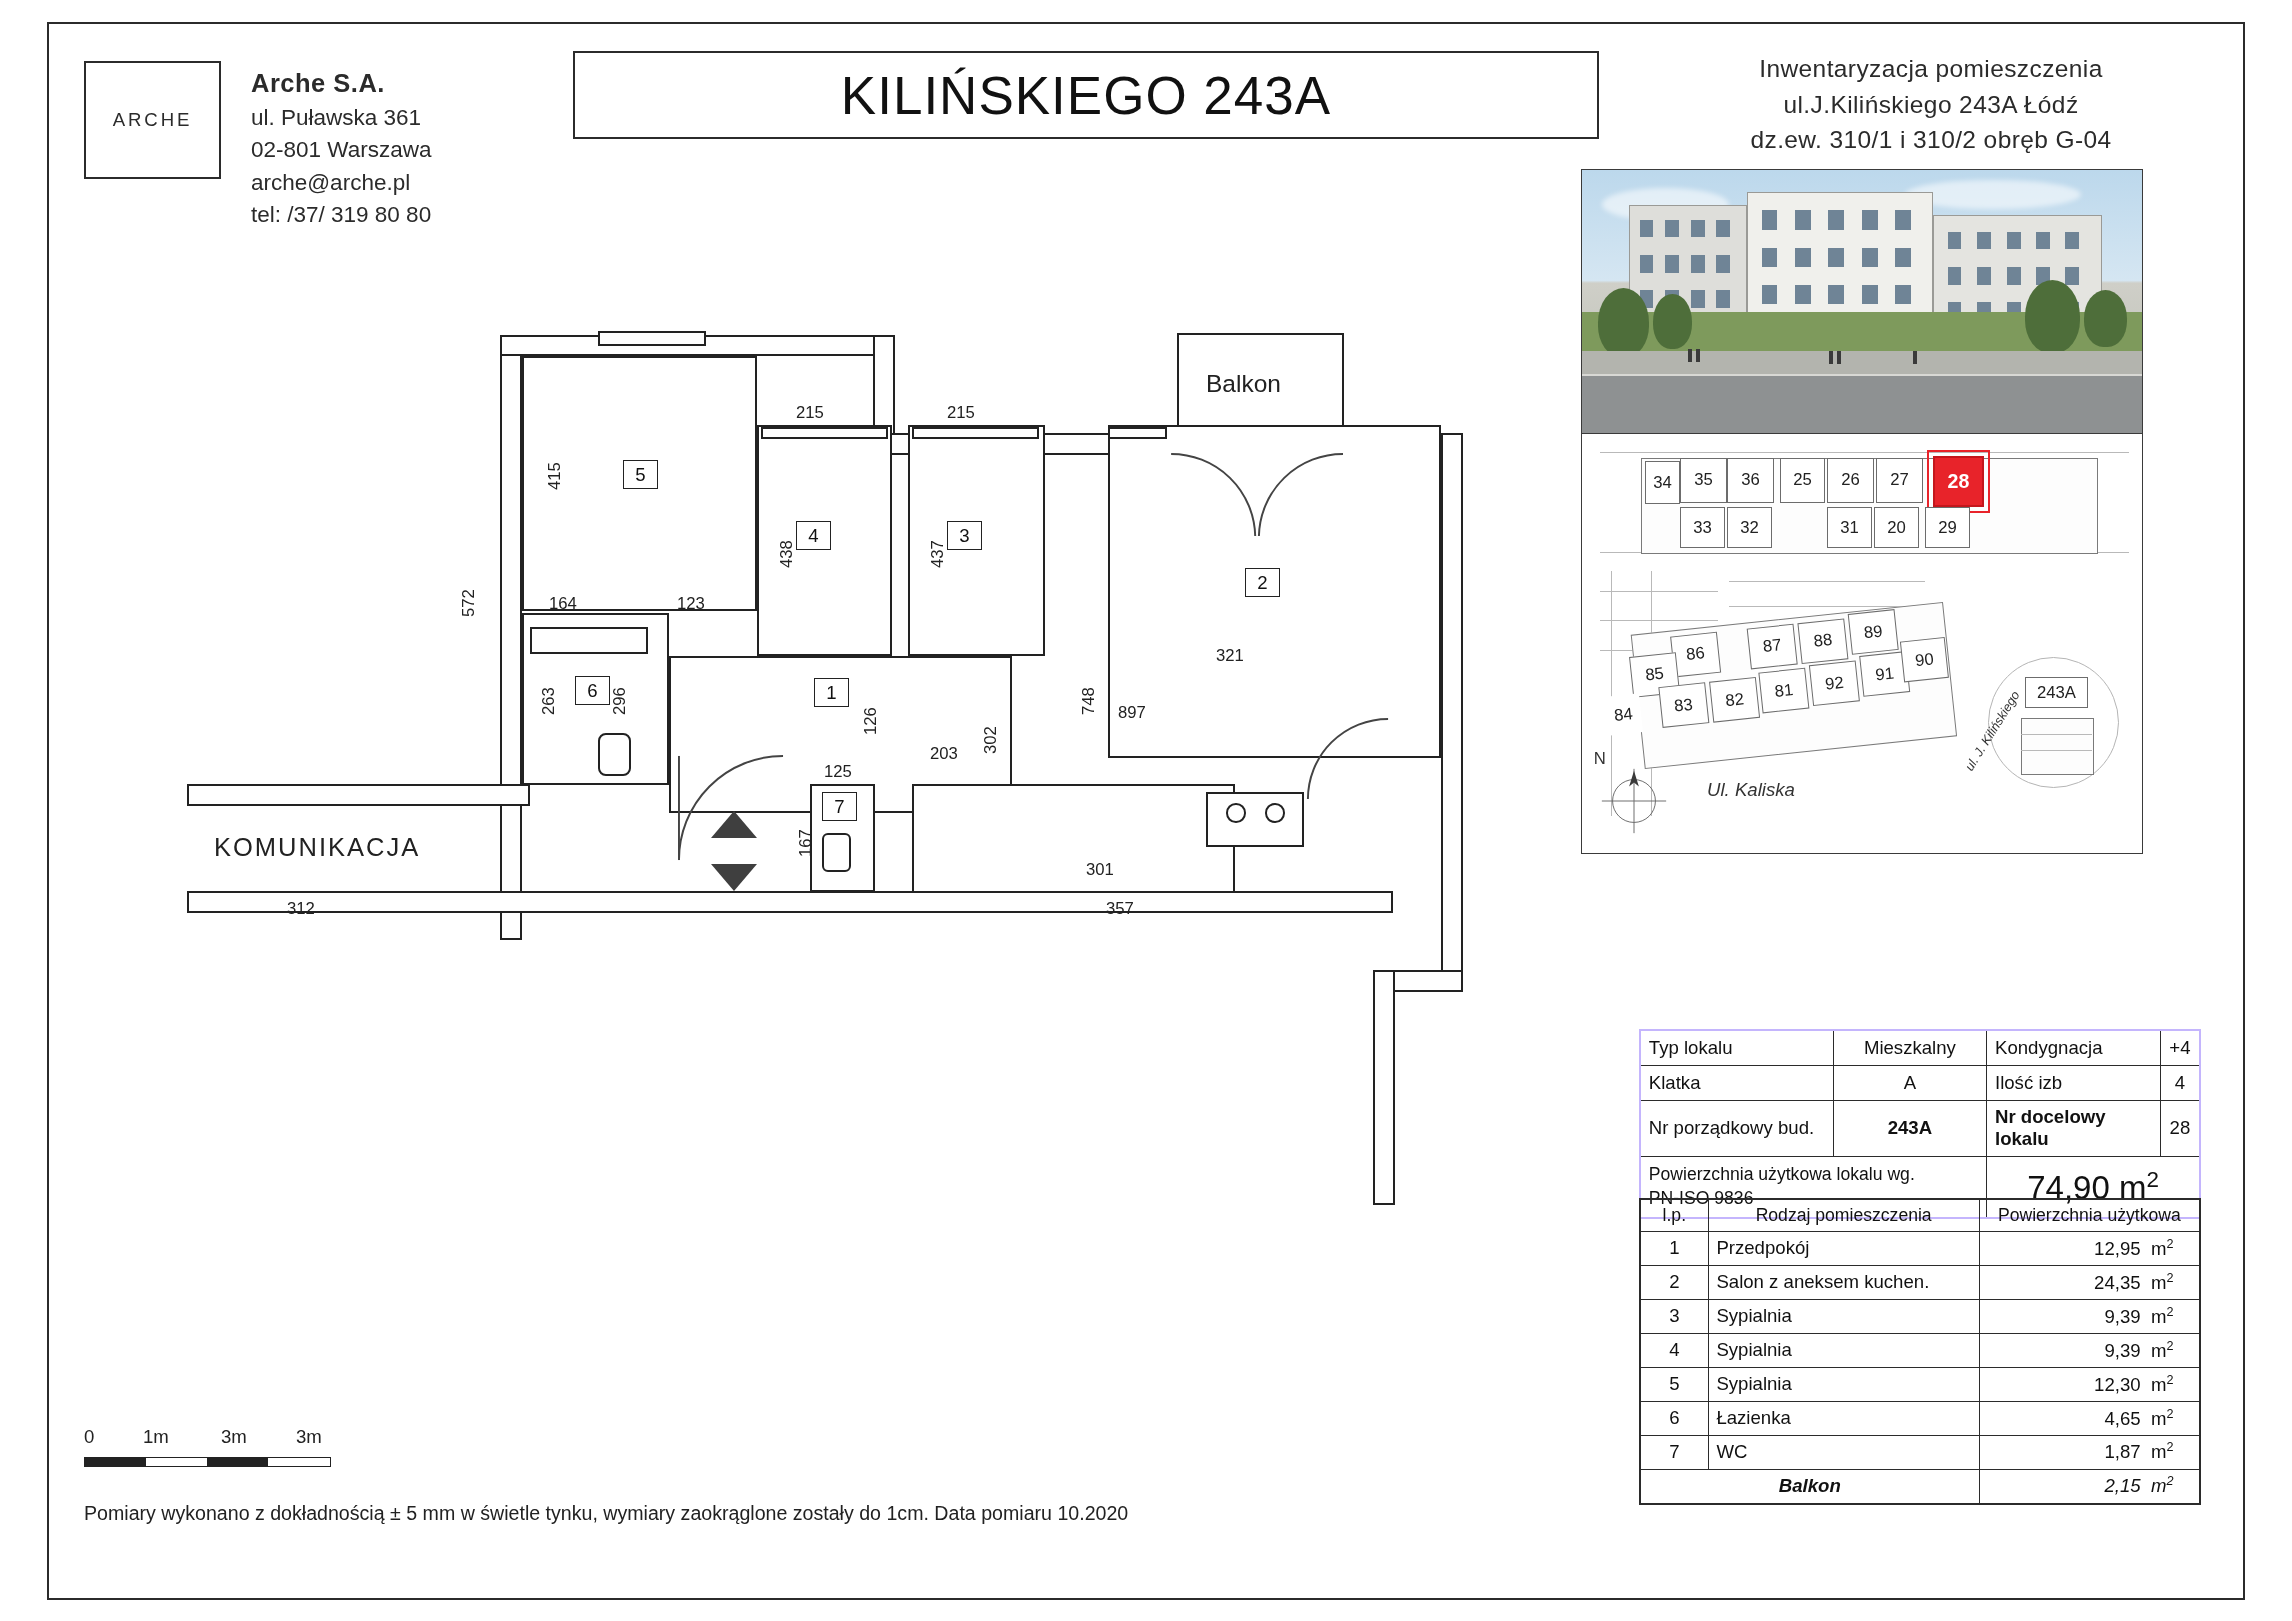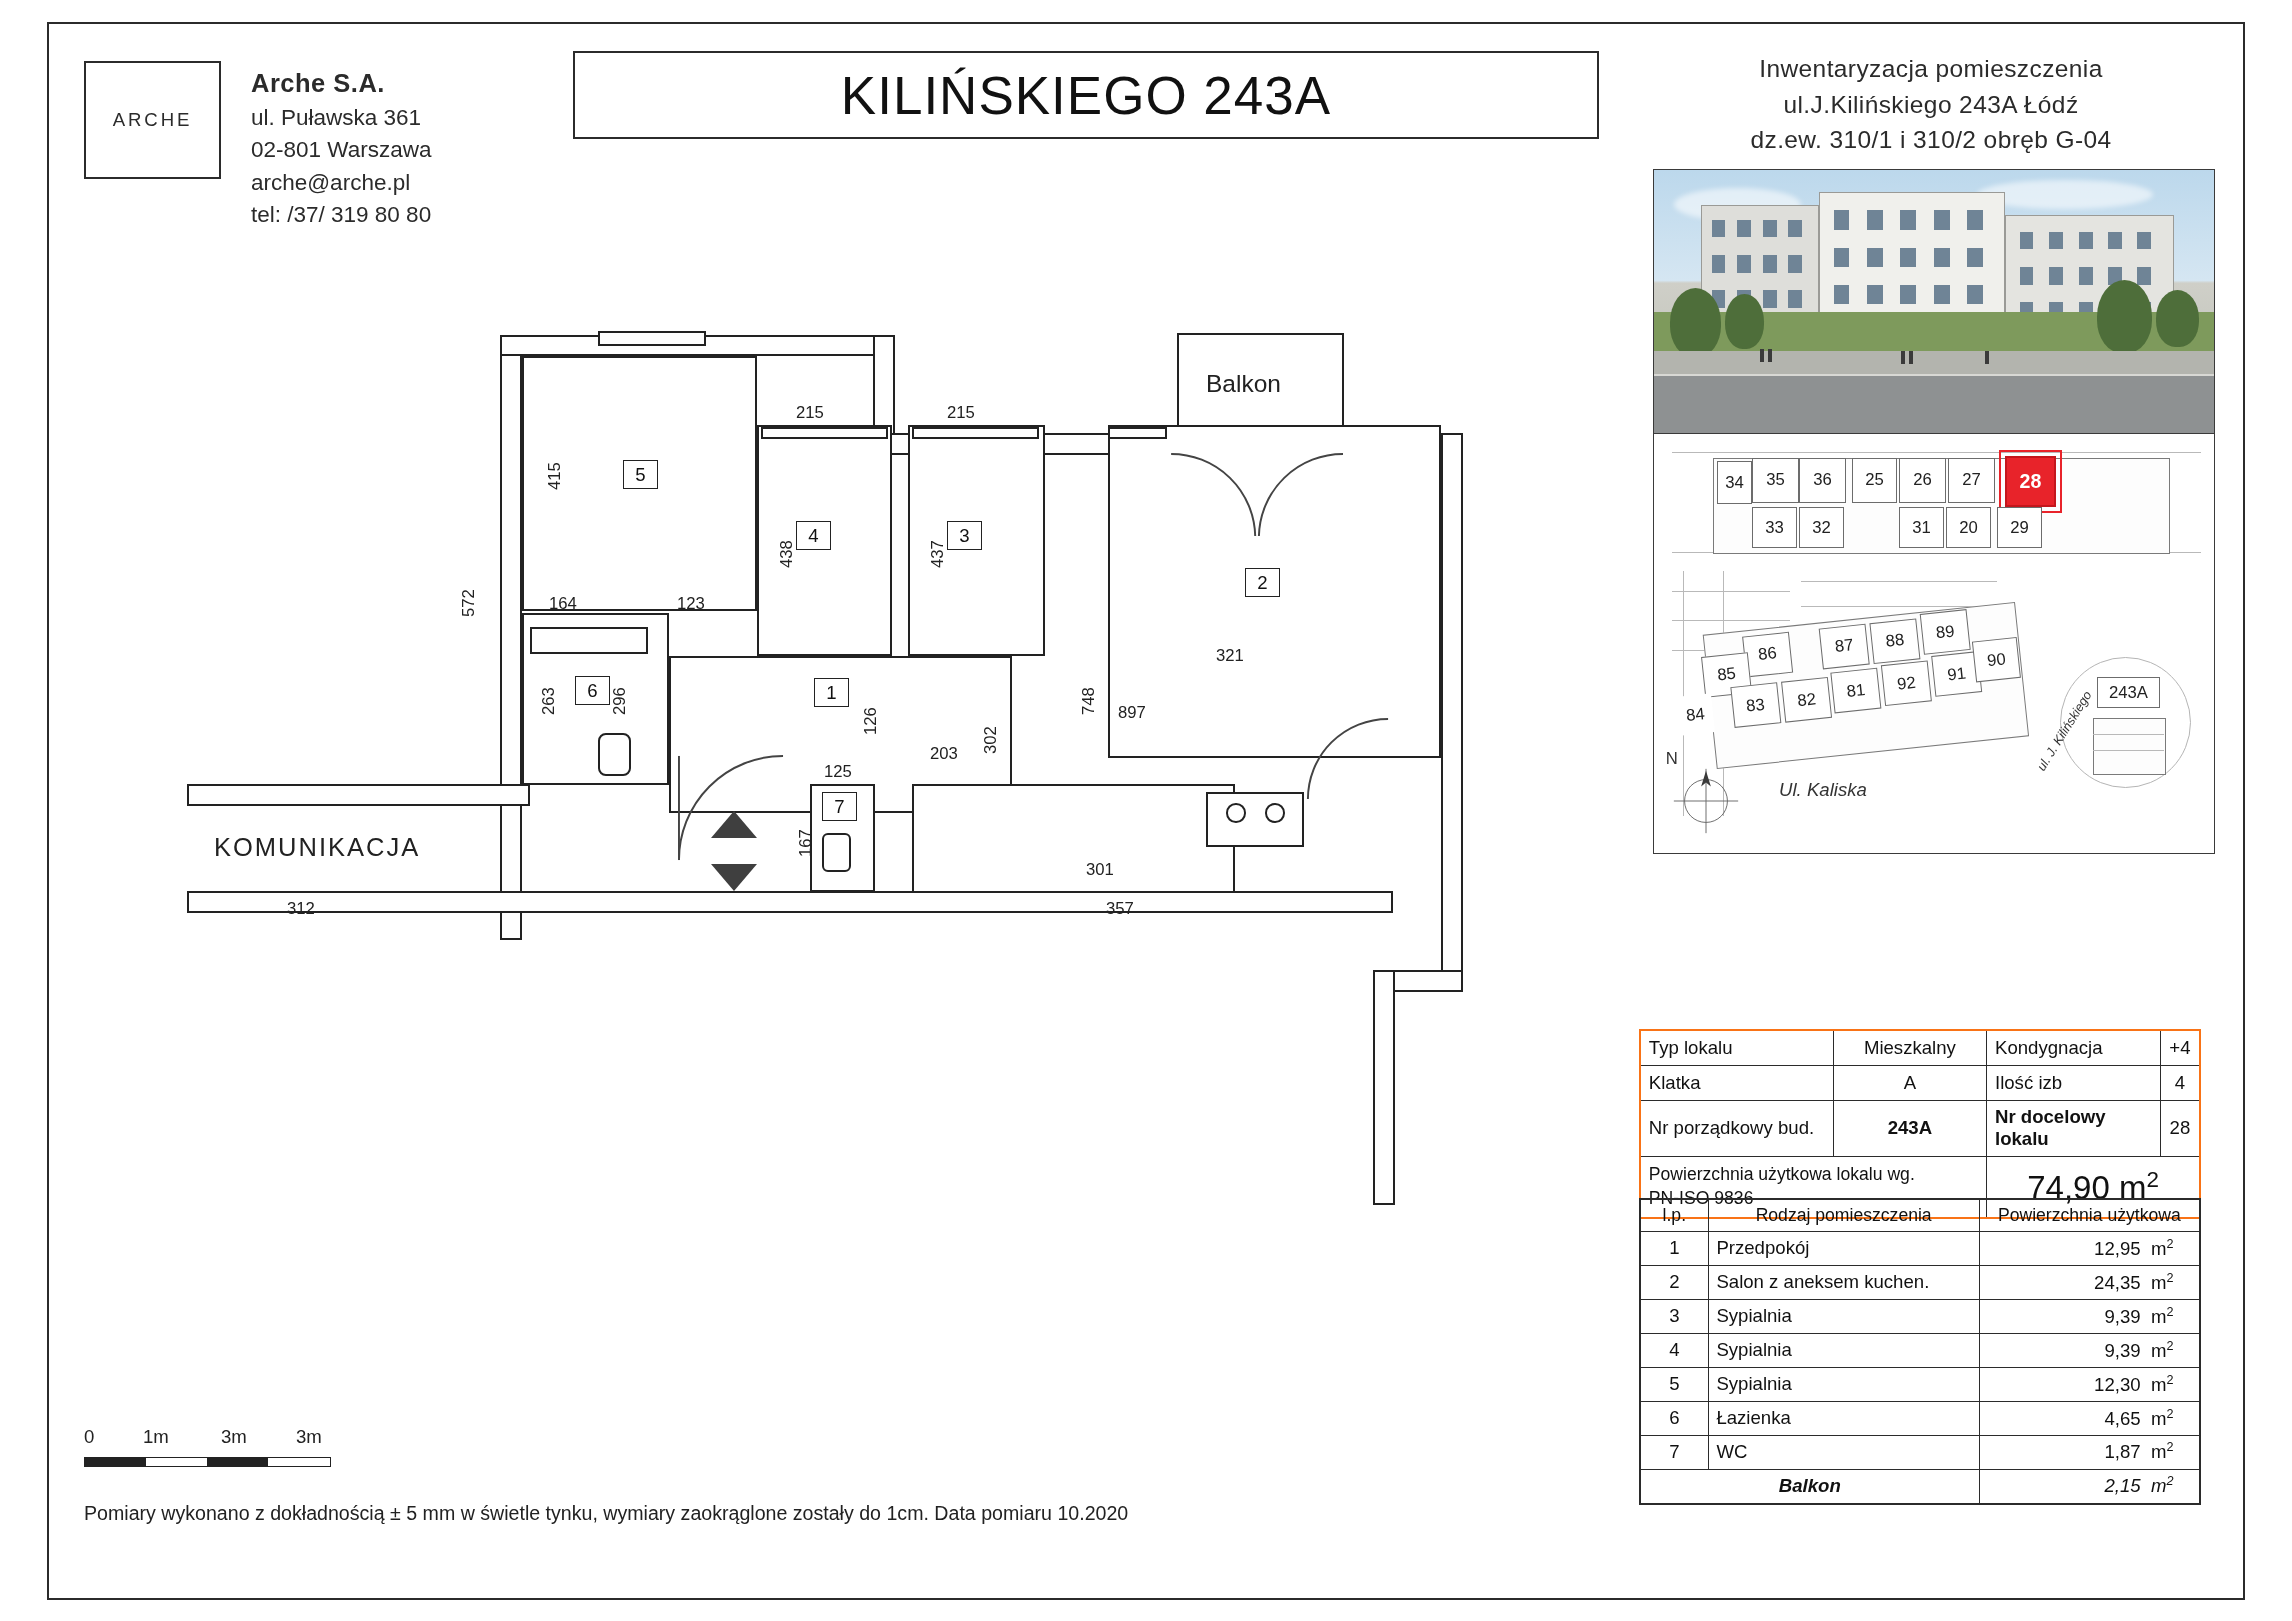--- a/index.html
+++ b/index.html
@@ -81,21 +81,21 @@
     text-align: center;
     font-size: 24.5px;
     line-height: 1.45;
     letter-spacing: 0.4px;
     color: #2b2b2b;
   }
 
   
   .right-col {
     position: absolute;
-    left: 1653px;
+    left: 1581px;
     top: 169px;
     width: 640px;
   }
   .render-photo {
     position: relative;
     width: 562px;
     height: 265px;
     border: 1px solid #3a3a3a;
     box-sizing: border-box;
     overflow: hidden;
@@ -203,21 +203,21 @@
     width: 76px;
     height: 76px;
   }
 
   
   .info-table {
     position: absolute;
     left: 1639px;
     top: 1029px;
     width: 562px;
-    border: 2px solid #f97316;
+    border: 2px solid #c4b5fd;
     box-sizing: border-box;
     border-collapse: collapse;
     font-size: 18.6px;
   }
   .info-table td {
     border: 1px solid #2b2b2b;
     padding: 5.9px 7.8px;
     color: #111;
   }
   .info-table td.c { text-align: center; }

